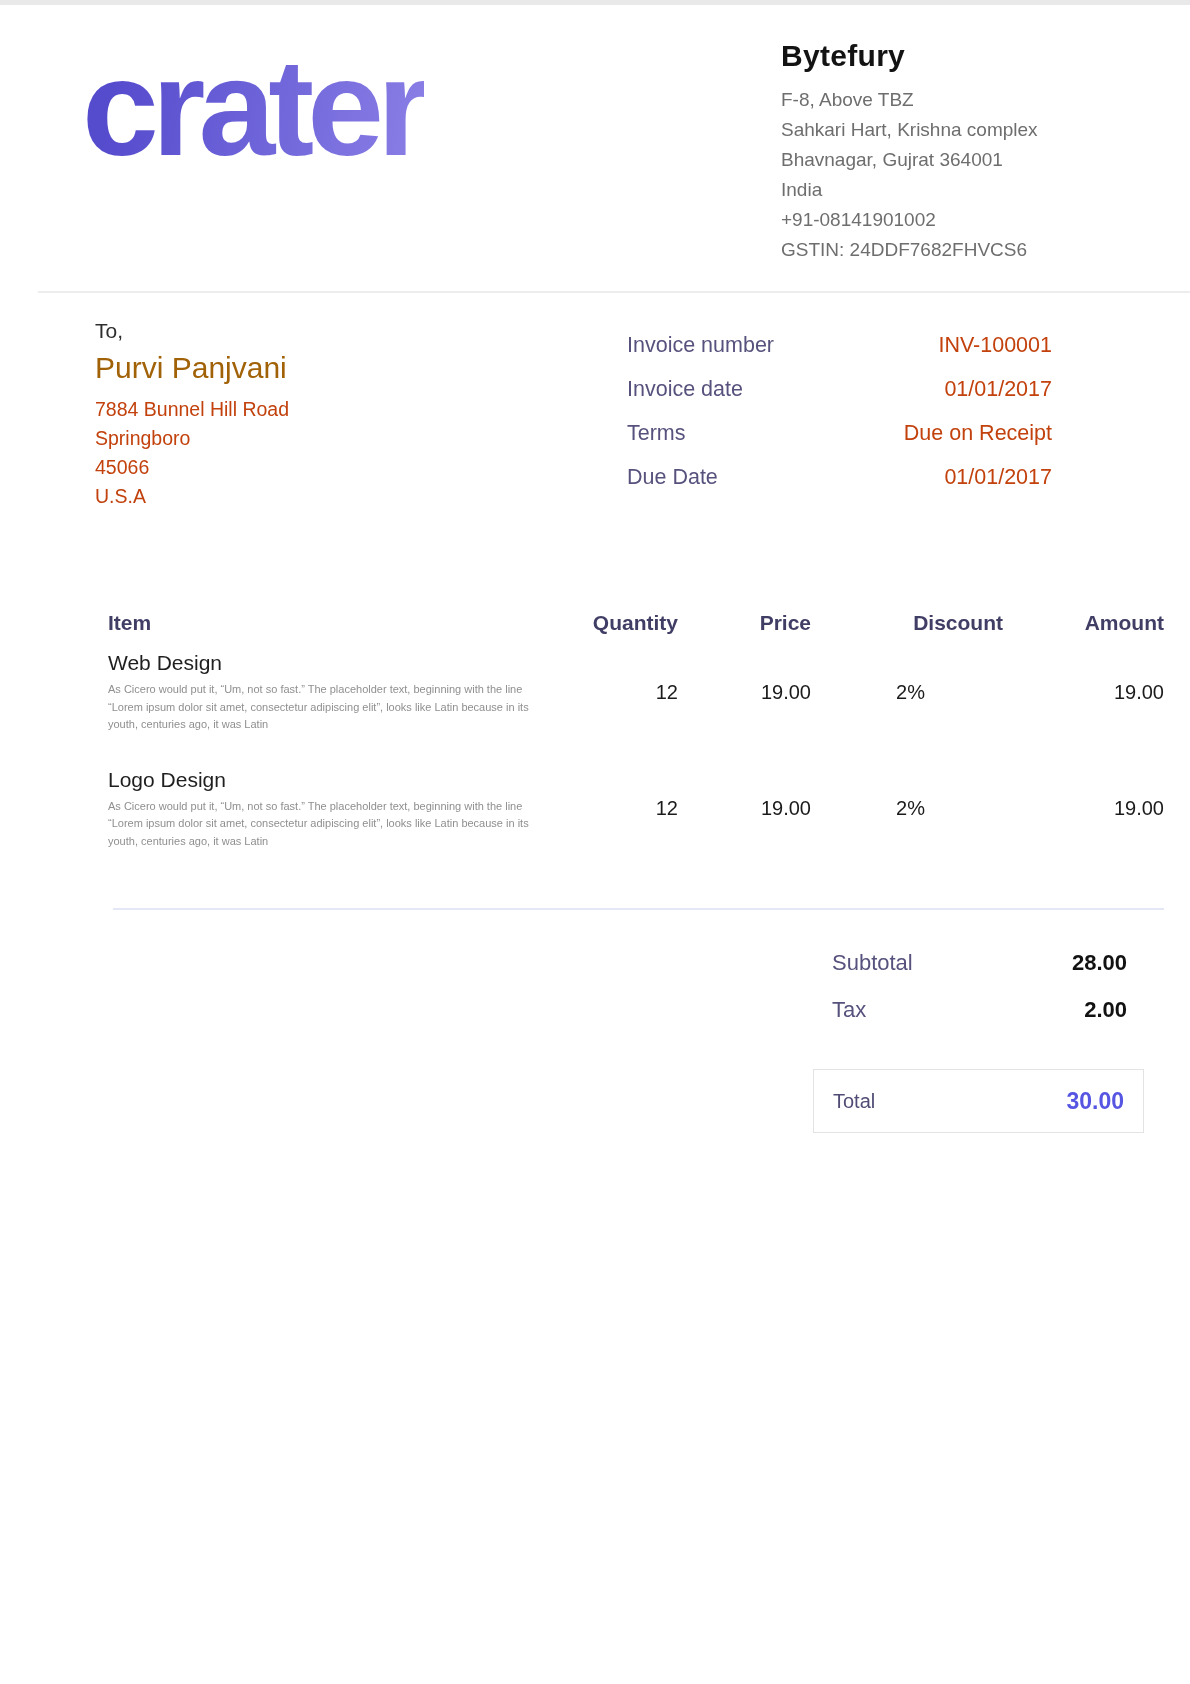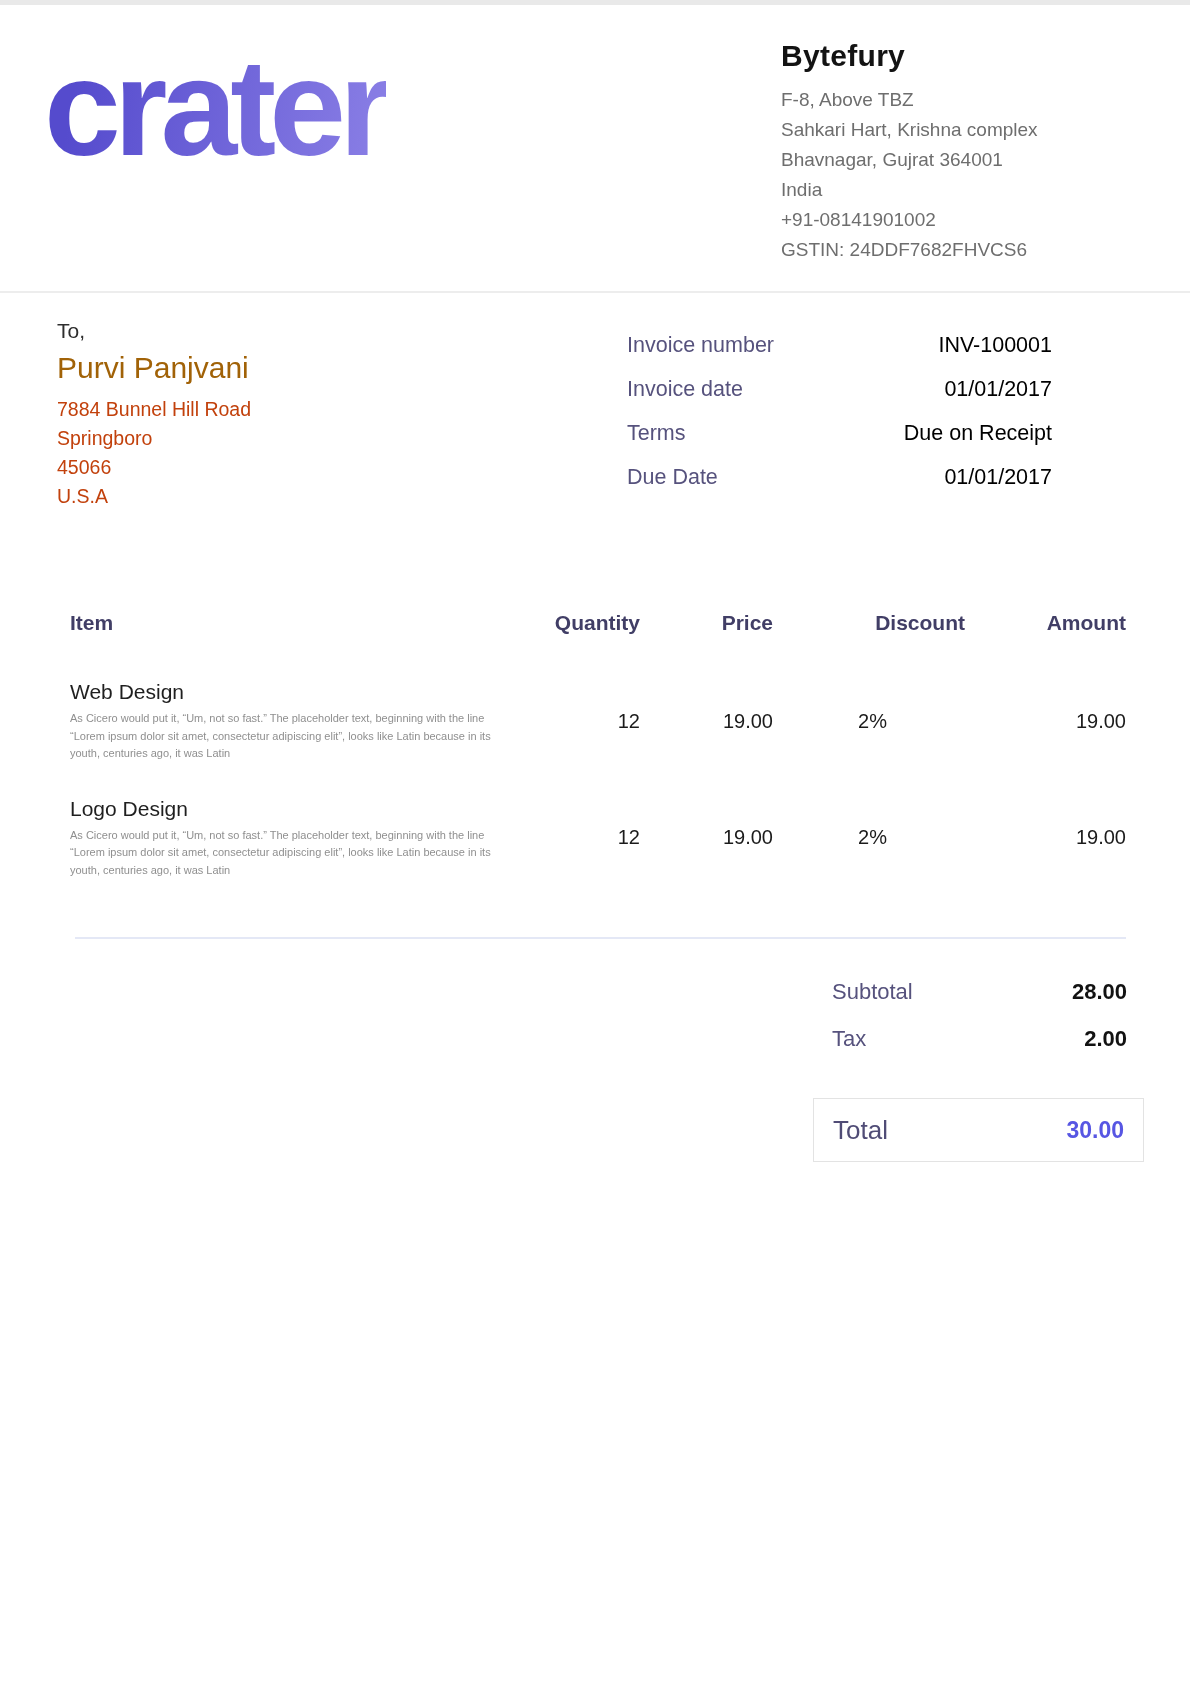--- a/index.html
+++ b/index.html
@@ -1,20 +1,20 @@
 <!DOCTYPE html>
 <html><head>
 <meta charset="utf-8">
 <style>
   * { margin:0; padding:0; box-sizing:border-box; }
   html,body { background:#ffffff; }
   .page {
     width:1190px; height:1684px; position:relative; background:#ffffff;
     font-family:"Liberation Sans", sans-serif;
-    border-top:5px solid #e9e9e9; overflow:hidden;
+    border-top:5px solid #e9e9e9; overflow:hidden;padding-left:38px;
   }
   
   .header {
     display:flex; justify-content:space-between;
     height:288px; border-bottom:2px solid #ededed;
   }
   .logo {
     margin:30px 0 0 44px;
     font-size:138px; font-weight:800; letter-spacing:-7px; line-height:1.05;
     color:#6157d6;
@@ -26,44 +26,44 @@
   .company-name { font-size:30px; font-weight:800; color:#131313; letter-spacing:.3px; }
   .company-address { margin-top:12px; font-size:19px; line-height:30px; color:#6e6e6e; }
   
   .info-row { display:flex; justify-content:space-between; padding:26px 138px 0 57px; }
   .to-label { font-size:21px; color:#2e2e2e; }
   .customer-name { font-size:30px; color:#a16207; margin:8px 0 10px; font-weight:400; }
   .customer-address { font-size:19.5px; line-height:29px; color:#c2410c; }
   .meta { width:425px; margin-top:14px; }
   .meta-row { display:flex; justify-content:space-between; align-items:baseline; margin-bottom:19px; }
   .meta-label { font-size:21.5px; color:#56527d; }
-  .meta-value { font-size:21.5px; color:#000000; }
+  .meta-value { font-size:21.5px; color:#c2410c; }
   
   .items { margin-top:100px; padding:0 64px 0 70px; }
   .thead, .trow { display:grid; grid-template-columns:459px 111px 133px 192px 161px; }
   .thead { font-size:21px; font-weight:700; color:#413e66; }
   .thead .h-num { text-align:right; }
-  .trow { margin-top:45px; align-items:center; font-size:20px; color:#1b1b1b; }
+  .trow { margin-top:16px; align-items:center; font-size:20px; color:#1b1b1b; }
   .trow + .trow { margin-top:34px; }
   .num { text-align:right; }
   .discount-cell { text-align:right; padding-right:78px; }
   .item-name { font-size:21px; color:#1f1f1f; margin-bottom:6px; }
   .item-desc { font-size:11px; line-height:17.5px; color:#8f8f8f; max-width:445px; }
   
   .divider { margin:58px 0 0 75px; width:1051px; height:2px; background:#e4e8f6; }
   .totals { display:flex; flex-direction:column; align-items:flex-end; padding-right:63px; margin-top:40px; }
   .totals-row { display:flex; justify-content:space-between; align-items:baseline; width:295px; margin-bottom:21px; }
   .totals-label { font-size:22px; color:#56527d; }
   .totals-value { font-size:22px; font-weight:700; color:#121212; }
   .total-box-wrap { display:flex; justify-content:flex-end; padding-right:46px; margin-top:25px; }
   .total-box {
     width:331px; height:64px; border:1px solid #e3e3e3; background:#fff;
     display:flex; justify-content:space-between; align-items:center; padding:0 19px;
   }
-  .total-label { font-size:26px; color:#504c76; }
+  .total-label { font-size:20px; color:#504c76; }
   .total-value { font-size:23px; font-weight:700; color:#5756e3; }
 </style>
 </head>
 <body>
 
 <div class="page">
 
   <div class="header">
     <div class="logo">crater</div>
     <div class="company">

